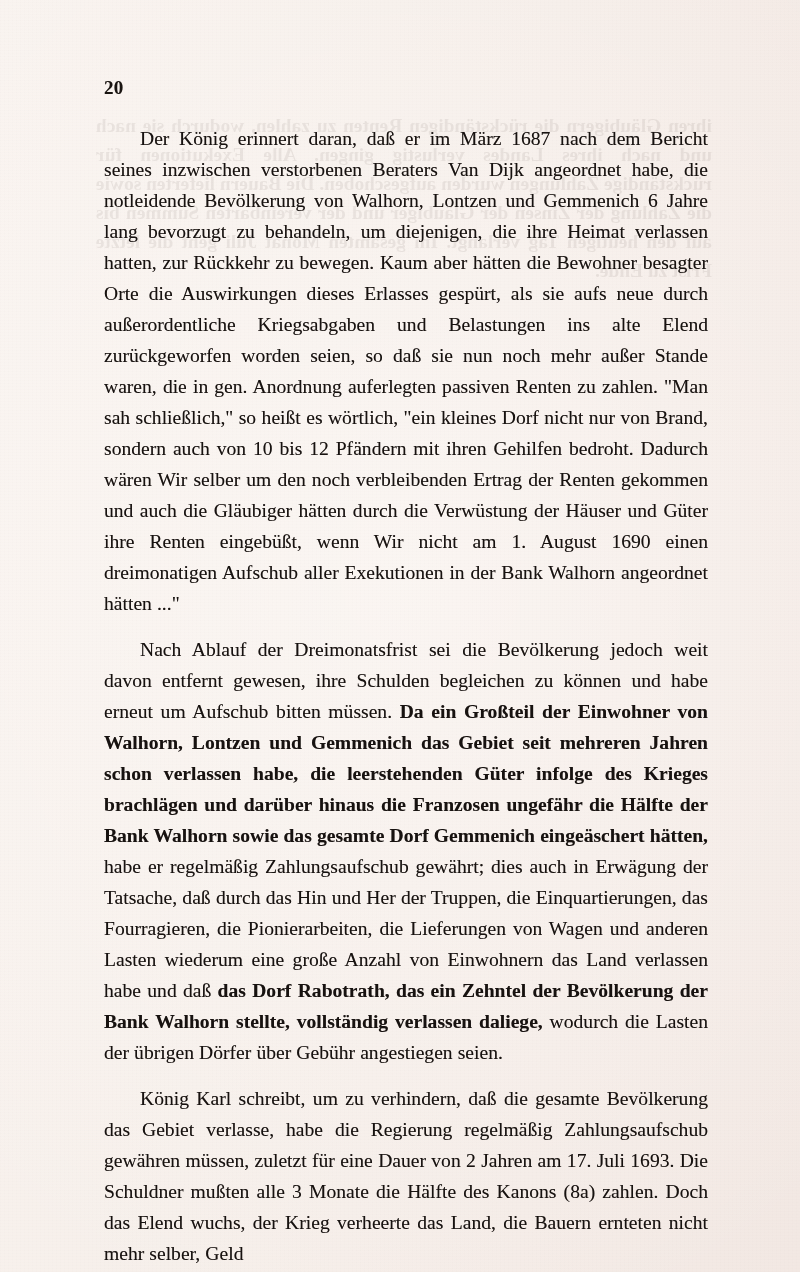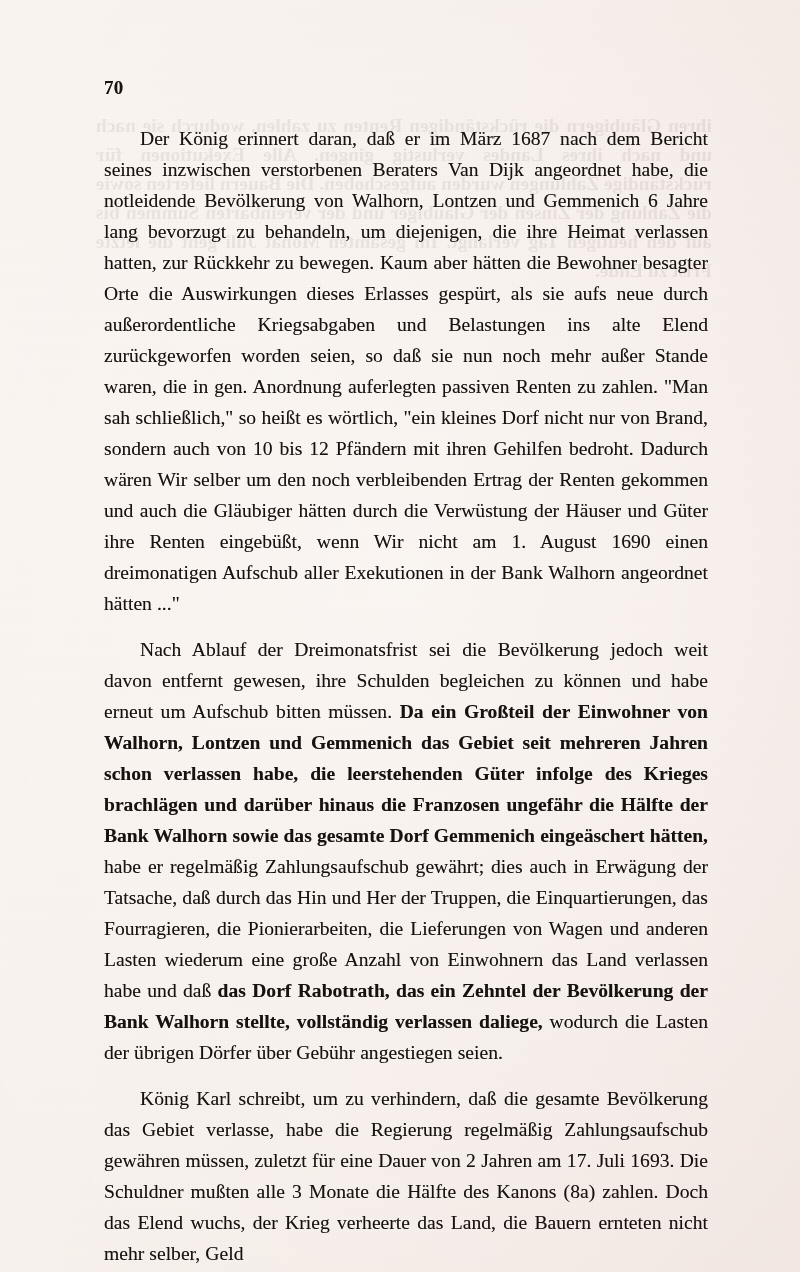--- a/index.html
+++ b/index.html
@@ -94,21 +94,21 @@
 <body>
 
 <div class="page">
   <div class="paper-tint"></div>
 
   <div class="showthrough">ihren Gläubigern die rückständigen Renten zu zahlen, wodurch sie nach und nach ihres Landes verlustig gingen. Alle Exekutionen für rückständige Zahlungen wurden aufgeschoben. Die Bauern lieferten sowie die Zahlung der Zinsen der Gläubiger und der vereinbarten Summen bis auf den heutigen Tag verlangt. Im gesamten Monat Juli geht die letzte Frist zu Ende.</div>
 
   <div class="paper-noise"></div>
 
   <div class="content">
-    <div class="folio">70</div>
+    <div class="folio">20</div>
 
     <p class="body">
       <span>Der König erinnert daran, daß er im März 1687 nach dem Bericht seines inzwischen verstorbenen Beraters Van Dijk angeordnet habe, die notleidende Bevölkerung von Walhorn, Lontzen und Gemmenich 6 Jahre lang bevorzugt zu behandeln, um diejenigen, die ihre Heimat verlassen hatten, zur Rückkehr zu bewegen. Kaum aber hätten die Bewohner besagter Orte die Auswirkungen dieses Erlasses gespürt, als sie aufs neue durch außerordentliche Kriegsabgaben und Belastungen ins alte Elend zurückgeworfen worden seien, so daß sie nun noch mehr außer Stande waren, die in gen. Anordnung auferlegten passiven Renten zu zahlen. "Man sah schließlich," so heißt es wörtlich, "ein kleines Dorf nicht nur von Brand, sondern auch von 10 bis 12 Pfändern mit ihren Gehilfen bedroht. Dadurch wären Wir selber um den noch verbleibenden Ertrag der Renten gekommen und auch die Gläubiger hätten durch die Verwüstung der Häuser und Güter ihre Renten eingebüßt, wenn Wir nicht am 1. August 1690 einen dreimonatigen Aufschub aller Exekutionen in der Bank Walhorn angeordnet hätten ..."</span>
     </p>
 
     <p class="body">
       <span>Nach Ablauf der Dreimonatsfrist sei die Bevölkerung jedoch weit davon entfernt gewesen, ihre Schulden begleichen zu können und habe erneut um Aufschub bitten müssen. </span><b class="em">Da ein Großteil der Einwohner von Walhorn, Lontzen und Gemmenich das Gebiet seit mehreren Jahren schon verlassen habe, die leerstehenden Güter infolge des Krieges brachlägen und darüber hinaus die Franzosen ungefähr die Hälfte der Bank Walhorn sowie das gesamte Dorf Gemmenich eingeäschert hätten,</b><span> habe er regelmäßig Zahlungsaufschub gewährt; dies auch in Erwägung der Tatsache, daß durch das Hin und Her der Truppen, die Einquartierungen, das Fourragieren, die Pionierarbeiten, die Lieferungen von Wagen und anderen Lasten wiederum eine große Anzahl von Einwohnern das Land verlassen habe und daß </span><b class="em">das Dorf Rabotrath, das ein Zehntel der Bevölkerung der Bank Walhorn stellte, vollständig verlassen daliege,</b><span> wodurch die Lasten der übrigen Dörfer über Gebühr angestiegen seien.</span>
     </p>
 
     <p class="body">

